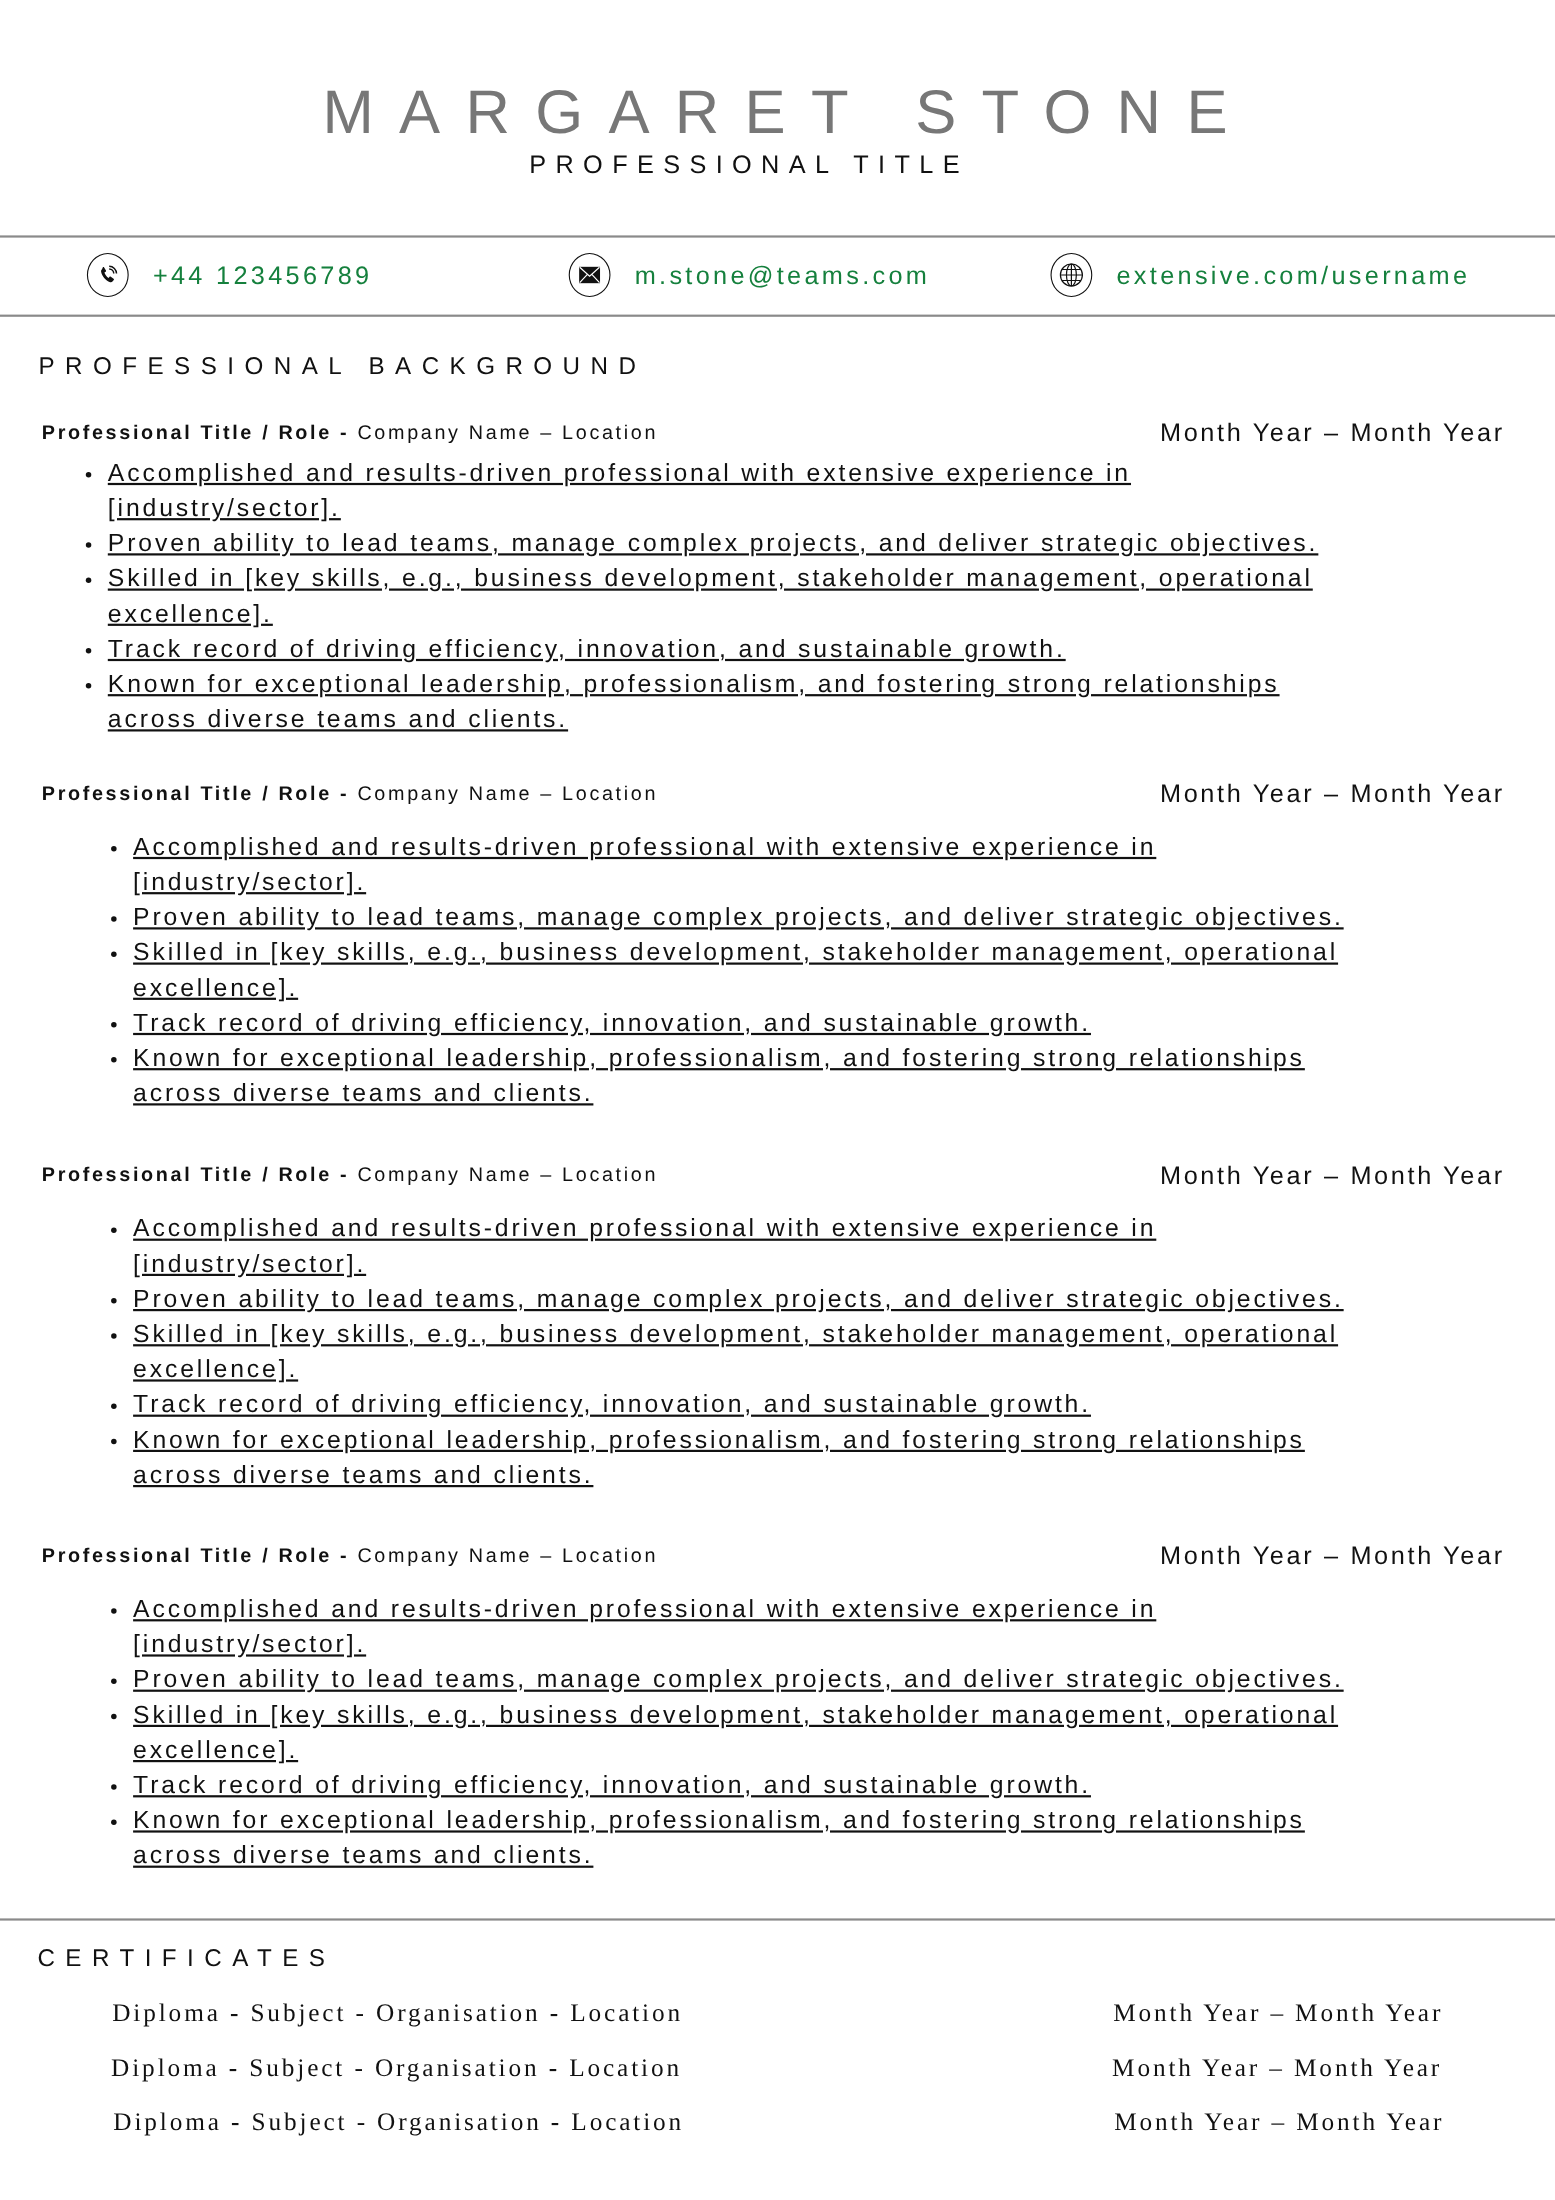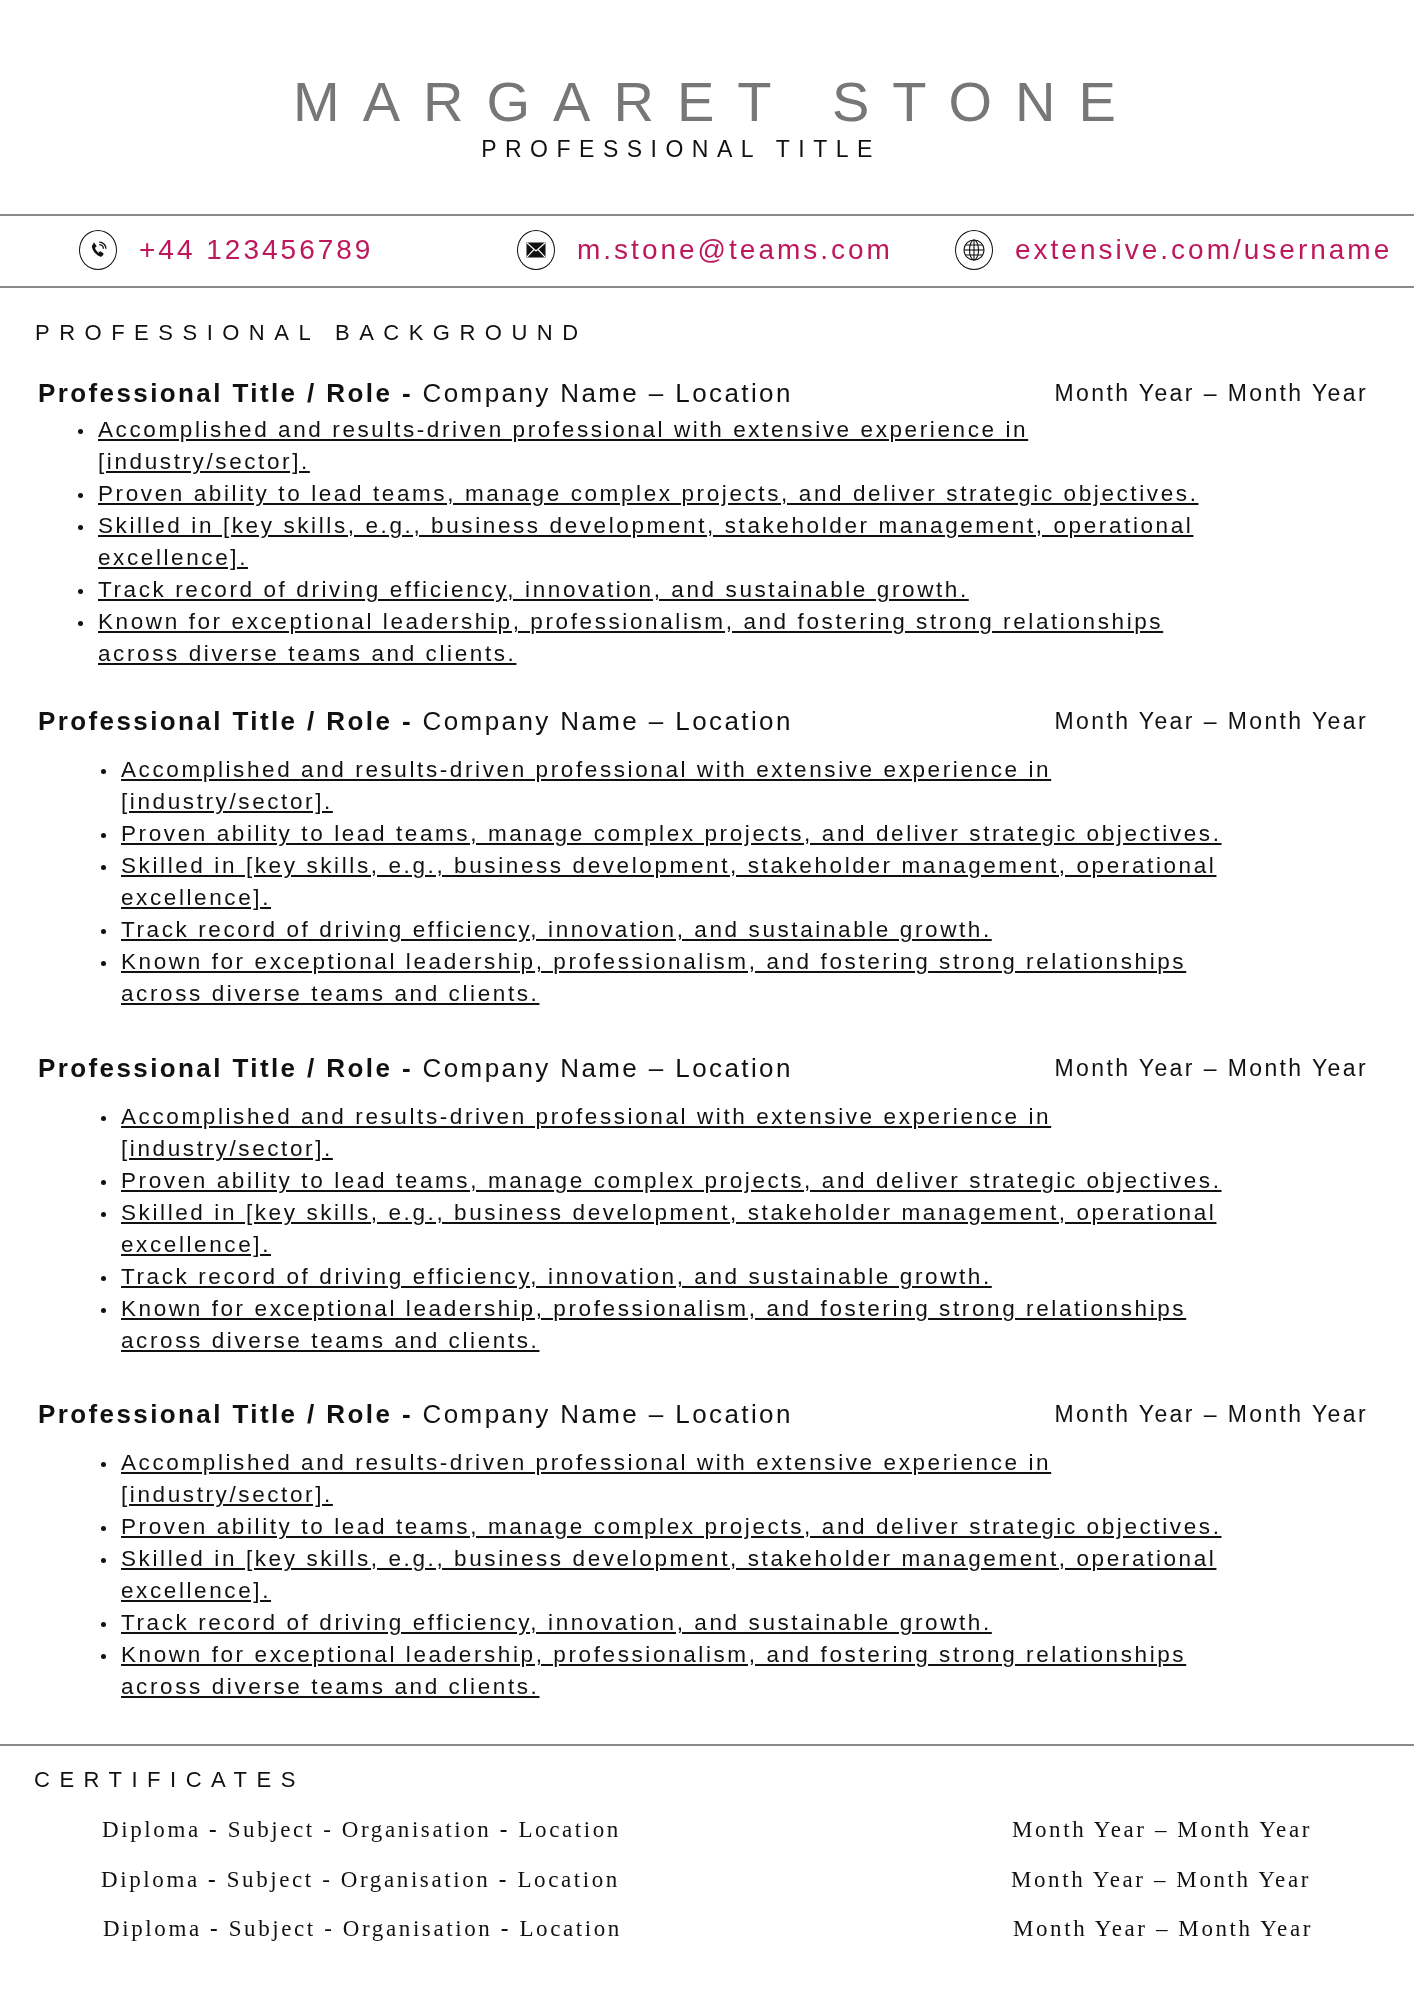--- a/index.html
+++ b/index.html
@@ -7,23 +7,23 @@
          font-family:"Liberation Sans", sans-serif; color:#111; }
   .abs { position:absolute; white-space:nowrap; }
   .name { left:0; width:1414px; text-align:center; top:72px; font-size:56px; line-height:60px;
           letter-spacing:23px; color:#777; padding-left:18px; box-sizing:border-box; }
   .subtitle { left:0; width:1354px; text-align:center; top:136px; font-size:23px; line-height:26px;
           letter-spacing:8.5px; padding-left:8px; box-sizing:border-box; color:#111; }
   .rule { position:absolute; left:0; width:1414px; height:2px; background:#8a8a8a; }
   .contact { position:absolute; top:229px; height:42px; display:flex; align-items:center; }
   .contact .ic { width:38px; height:40px; border:1.6px solid #111; border-radius:50%;
                  display:flex; align-items:center; justify-content:center; box-sizing:border-box; }
-  .contact .txt { font-size:28px; letter-spacing:3px; margin-left:22px; color:#be185d; }
+  .contact .txt { font-size:23px; letter-spacing:3px; margin-left:22px; color:#15803d; }
   .section-title { font-size:22px; letter-spacing:9.5px; color:#111; }
-  .job-head { font-size:26px; letter-spacing:2.4px; line-height:28px; }
+  .job-head { font-size:18px; letter-spacing:2.4px; line-height:28px; }
   .job-head b { font-weight:bold; }
   .job-date { font-size:23px; letter-spacing:2.4px; line-height:28px; text-align:right; }
   .bullets { position:absolute; margin:0; padding:0; list-style:none; }
   .bullets li { position:relative;text-decoration:underline; }
   .bullets .line { display:block; font-size:22.5px; letter-spacing:2.6px; line-height:32px; white-space:nowrap; }
   .bullets .dot { position:absolute; width:5px; height:5px; background:#111; border-radius:50%; top:15px; }
   .cert { font-size:23px; letter-spacing:2.6px; line-height:28px;font-family:Liberation Serif, serif; }
   .cert b { font-weight:bold; }
 </style>
 </head>

